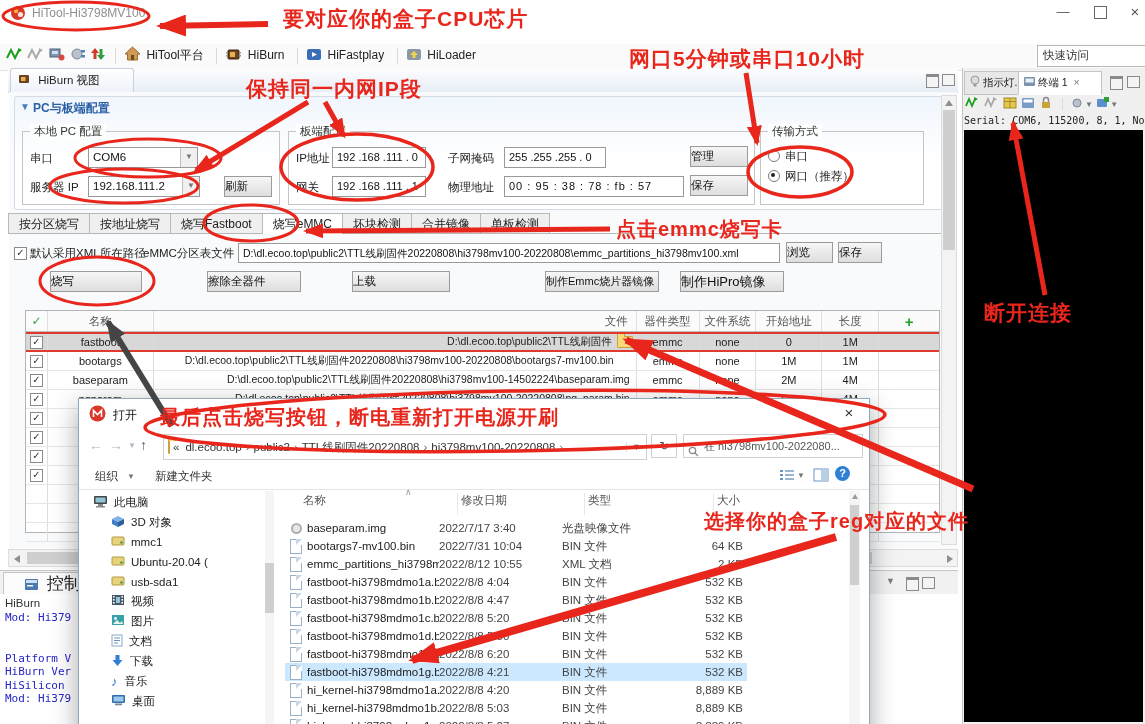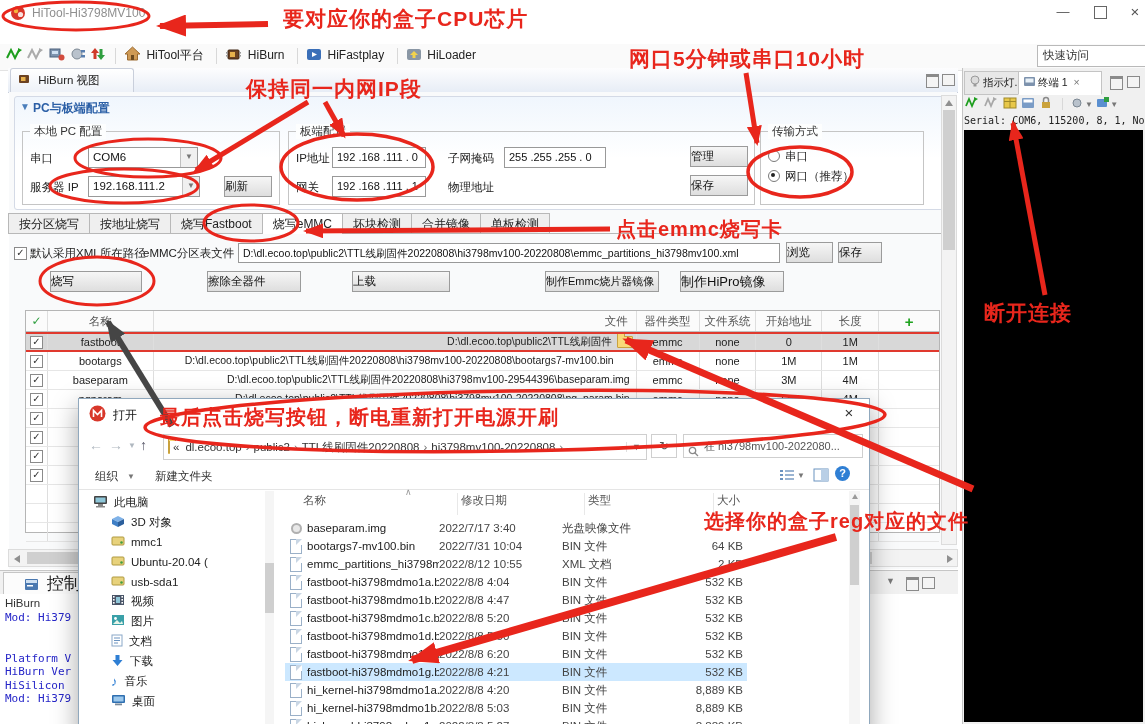--- a/index.html
+++ b/index.html
@@ -207,20 +207,21 @@
 
   <div class="abs grp" style="left:288px;top:131px;width:465px;height:72px"></div>
   <span class="abs legend" style="left:296px;top:124px">板端配置</span>
   <span class="abs lbl" style="left:296px;top:151px">IP地址</span>
   <div class="abs field nowrap" style="left:332px;top:147px;width:84px;height:15px">192 .168 .111 .  0</div>
   <span class="abs lbl" style="left:296px;top:180px">网关</span>
   <div class="abs field nowrap" style="left:332px;top:176px;width:84px;height:15px">192 .168 .111 .  1</div>
   <span class="abs lbl" style="left:448px;top:151px">子网掩码</span>
   <div class="abs field nowrap" style="left:504px;top:147px;width:92px;height:15px">255 .255 .255 .  0</div>
   <span class="abs lbl" style="left:448px;top:180px">物理地址</span>
+  <div class="abs field nowrap" style="left:504px;top:176px;width:170px;height:15px;letter-spacing:1px">00 : 95 : 38 : 78 : fb : 57</div>
   <div class="abs btn" style="left:690px;top:146px;width:56px;height:19px">管理</div>
   <div class="abs btn" style="left:690px;top:175px;width:56px;height:19px">保存</div>
 
   <div class="abs grp" style="left:760px;top:131px;width:162px;height:72px"></div>
   <span class="abs legend" style="left:768px;top:124px">传输方式</span>
   <div class="abs radio" style="left:768px;top:150px"></div>
   <span class="abs lbl" style="left:785px;top:149px">串口</span>
   <div class="abs radio on" style="left:768px;top:170px"></div>
   <span class="abs lbl" style="left:785px;top:169px">网口（推荐）</span>
 
@@ -281,25 +282,25 @@
       <div class="tc c5">1M</div>
       <div class="tc c6">1M</div>
       <div class="tc c7"></div>
     </div>
     <div class="trow">
       <div class="tc c0">
           <span class="cb">✓</span>
         </div>
       <div class="tc c1">baseparam</div>
       <div class="tc c2 r" style="padding-right:6px">
-          <span class="pathtxt nowrap">D:\dl.ecoo.top\public2\TTL线刷固件20220808\hi3798mv100-29544396\baseparam.img</span>
+          <span class="pathtxt nowrap">D:\dl.ecoo.top\public2\TTL线刷固件20220808\hi3798mv100-14502224\baseparam.img</span>
         </div>
       <div class="tc c3">emmc</div>
       <div class="tc c4">none</div>
-      <div class="tc c5">3M</div>
+      <div class="tc c5">2M</div>
       <div class="tc c6">4M</div>
       <div class="tc c7"></div>
     </div>
     <div class="trow">
       <div class="tc c0">
           <span class="cb">✓</span>
         </div>
       <div class="tc c1">pqparam</div>
       <div class="tc c2 r" style="padding-right:6px">
           <span class="pathtxt nowrap">D:\dl.ecoo.top\public2\TTL线刷固件20220808\hi3798mv100-20220808\pq_param.bin</span>

